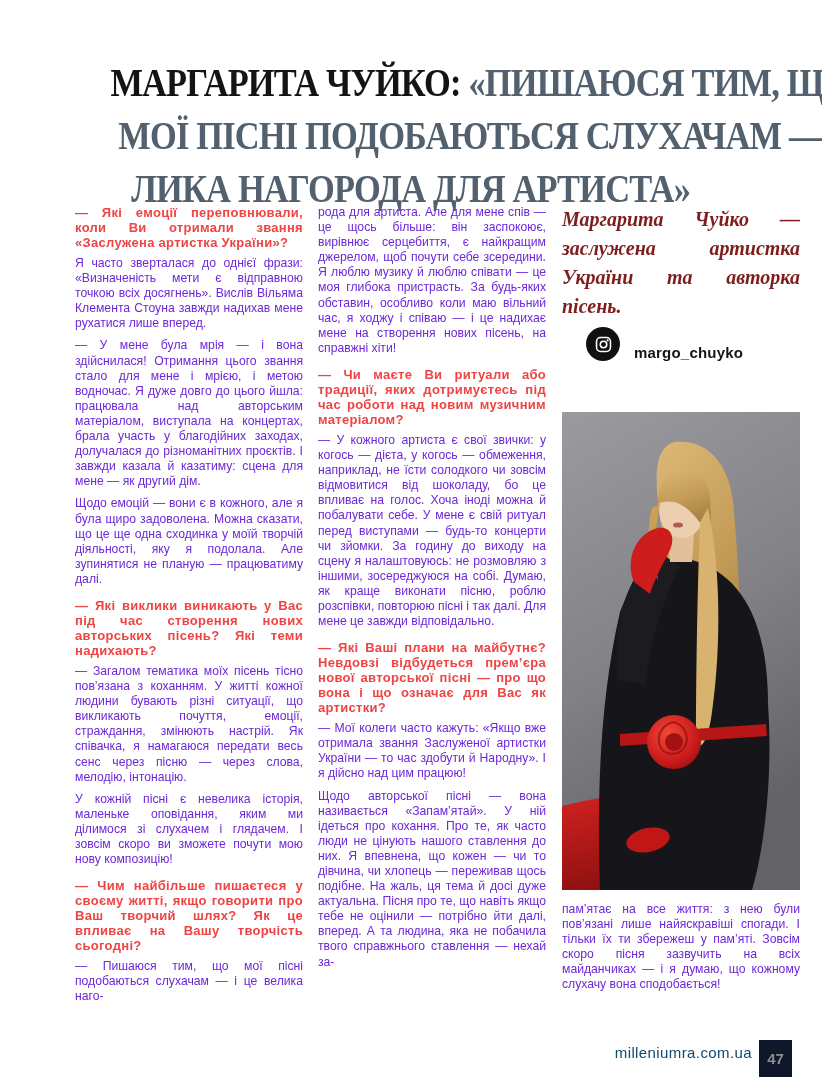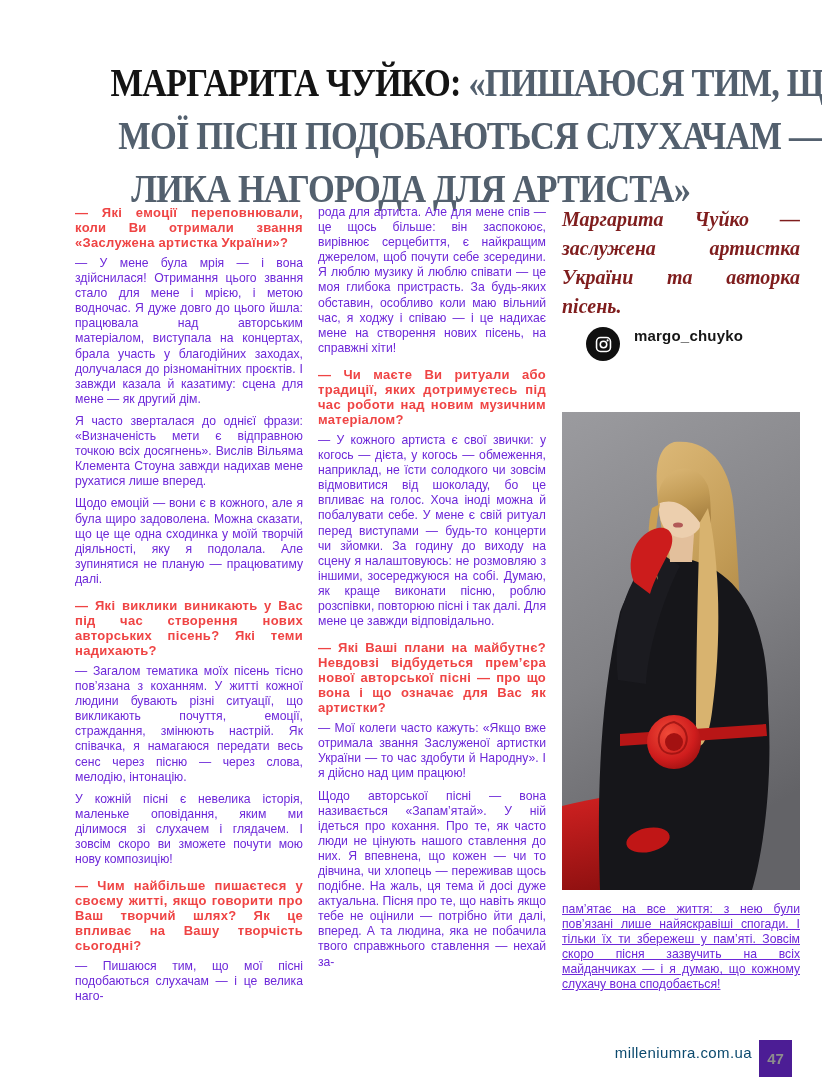--- a/index.html
+++ b/index.html
@@ -24,49 +24,49 @@
   .q{font-weight:bold;font-size:13px;line-height:15px;letter-spacing:.3px;
      margin:11px 0 6px;color:#ef4444;text-align:justify;}
   .col p:first-child{margin-top:0;}
   .a{font-size:12.2px;line-height:15.1px;margin:0 0 7px;color:#6d28d9;text-align:justify;}
 
   
   .intro{position:absolute;left:0;top:0;width:238px;
          font-family:"Liberation Serif","DejaVu Serif",serif;font-style:italic;font-weight:bold;
          font-size:20px;line-height:29px;color:#7f1d1d;text-align:justify;text-align-last:left;margin:0;}
   .socials{position:absolute;left:24px;top:122px;width:214px;}
-  .social-row{display:flex;align-items:flex-start;margin-bottom:12px;cursor:pointer;}
+  .social-row{display:flex;align-items:flex-end;margin-bottom:12px;cursor:pointer;}
   .social-badge{width:34px;height:34px;border-radius:50%;background:#101010;
                 display:flex;align-items:center;justify-content:center;flex:0 0 34px;}
   .social-label{margin-left:14px;font-weight:bold;font-size:15px;color:#161616;letter-spacing:.2px;}
   .photo-wrap{position:absolute;left:0;top:207px;width:238px;height:478px;}
-  .continuation{position:absolute;left:0;top:697px;width:238px;text-decoration:underline;}
+  .continuation{position:absolute;left:0;top:697px;width:238px;}
 
   
   .site{position:absolute;top:1044px;right:70px;font-size:15px;color:#0c4a6e;letter-spacing:.4px;}
-  .pagebox{position:absolute;top:1040px;left:759px;width:33px;height:37px;background:#4c1d95;
+  .pagebox{position:absolute;top:1040px;left:759px;width:33px;height:37px;background:#0f172a;
            display:flex;align-items:center;justify-content:center;
            font-size:15px;color:#8d8d8d;font-weight:bold;}
 </style>
 </head>
 <body>
 
 <div class="page">
 
   <div class="headline">
       <div class="title-line"><span class="tscale"><span class="t-primary">МАРГАРИТА ЧУЙКО: </span><span class="t-accent">«ПИШАЮСЯ ТИМ, ЩО</span></span></div>
       <div class="title-line"><span class="tscale"><span class="t-accent">МОЇ ПІСНІ ПОДОБАЮТЬСЯ СЛУХАЧАМ — ЦЕ ВЕ-</span></span></div>
       <div class="title-line"><span class="tscale"><span class="t-accent">ЛИКА НАГОРОДА ДЛЯ АРТИСТА»</span></span></div>
     </div>
 
   <div class="cols">
     <div class="col col-1">
         <p class="q">— Які емоції переповнювали, коли Ви отримали звання «Заслужена артистка України»?</p>
+        <p class="a">Я часто зверталася до однієї фрази: «Визначеність мети є відправною точкою всіх досягнень». Вислів Вільяма Клемента Стоуна завжди надихав мене рухатися лише вперед.</p>
         <p class="a">— У мене була мрія — і вона здійснилася! Отримання цього звання стало для мене і мрією, і метою водночас. Я дуже довго до цього йшла: працювала над авторським матеріалом, виступала на концертах, брала участь у благодійних заходах, долучалася до різноманітних проєктів. І завжди казала й казатиму: сцена для мене — як другий дім.</p>
-        <p class="a">Я часто зверталася до однієї фрази: «Визначеність мети є відправною точкою всіх досягнень». Вислів Вільяма Клемента Стоуна завжди надихав мене рухатися лише вперед.</p>
         <p class="a">Щодо емоцій — вони є в кожного, але я була щиро задоволена. Можна сказати, що це ще одна сходинка у моїй творчій діяльності, яку я подолала. Але зупинятися не планую — працюватиму далі.</p>
         <p class="q">— Які виклики виникають у Вас під час створення нових авторських пісень? Які теми надихають?</p>
         <p class="a">— Загалом тематика моїх пісень тісно пов’язана з коханням. У житті кожної людини бувають різні ситуації, що викликають почуття, емоції, страждання, змінюють настрій. Як співачка, я намагаюся передати весь сенс через пісню — через слова, мелодію, інтонацію.</p>
         <p class="a">У кожній пісні є невелика історія, маленьке оповідання, яким ми ділимося зі слухачем і глядачем. І зовсім скоро ви зможете почути мою нову композицію!</p>
         <p class="q">— Чим найбільше пишаєтеся у своєму житті, якщо говорити про Ваш творчий шлях? Як це впливає на Вашу творчість сьогодні?</p>
         <p class="a">— Пишаюся тим, що мої пісні подобаються слухачам — і це велика наго-</p>
       </div>
     <div class="col col-2">
         <p class="a">рода для артиста. Але для мене спів — це щось більше: він заспокоює, вирівнює серцебиття, є найкращим джерелом, щоб почути себе зсередини. Я люблю музику й люблю співати — це моя глибока пристрасть. За будь-яких обставин, особливо коли маю вільний час, я ходжу і співаю — і це надихає мене на створення нових пісень, на справжні хіти!</p>
         <p class="q">— Чи маєте Ви ритуали або традиції, яких дотримуєтесь під час роботи над новим музичним матеріалом?</p>

